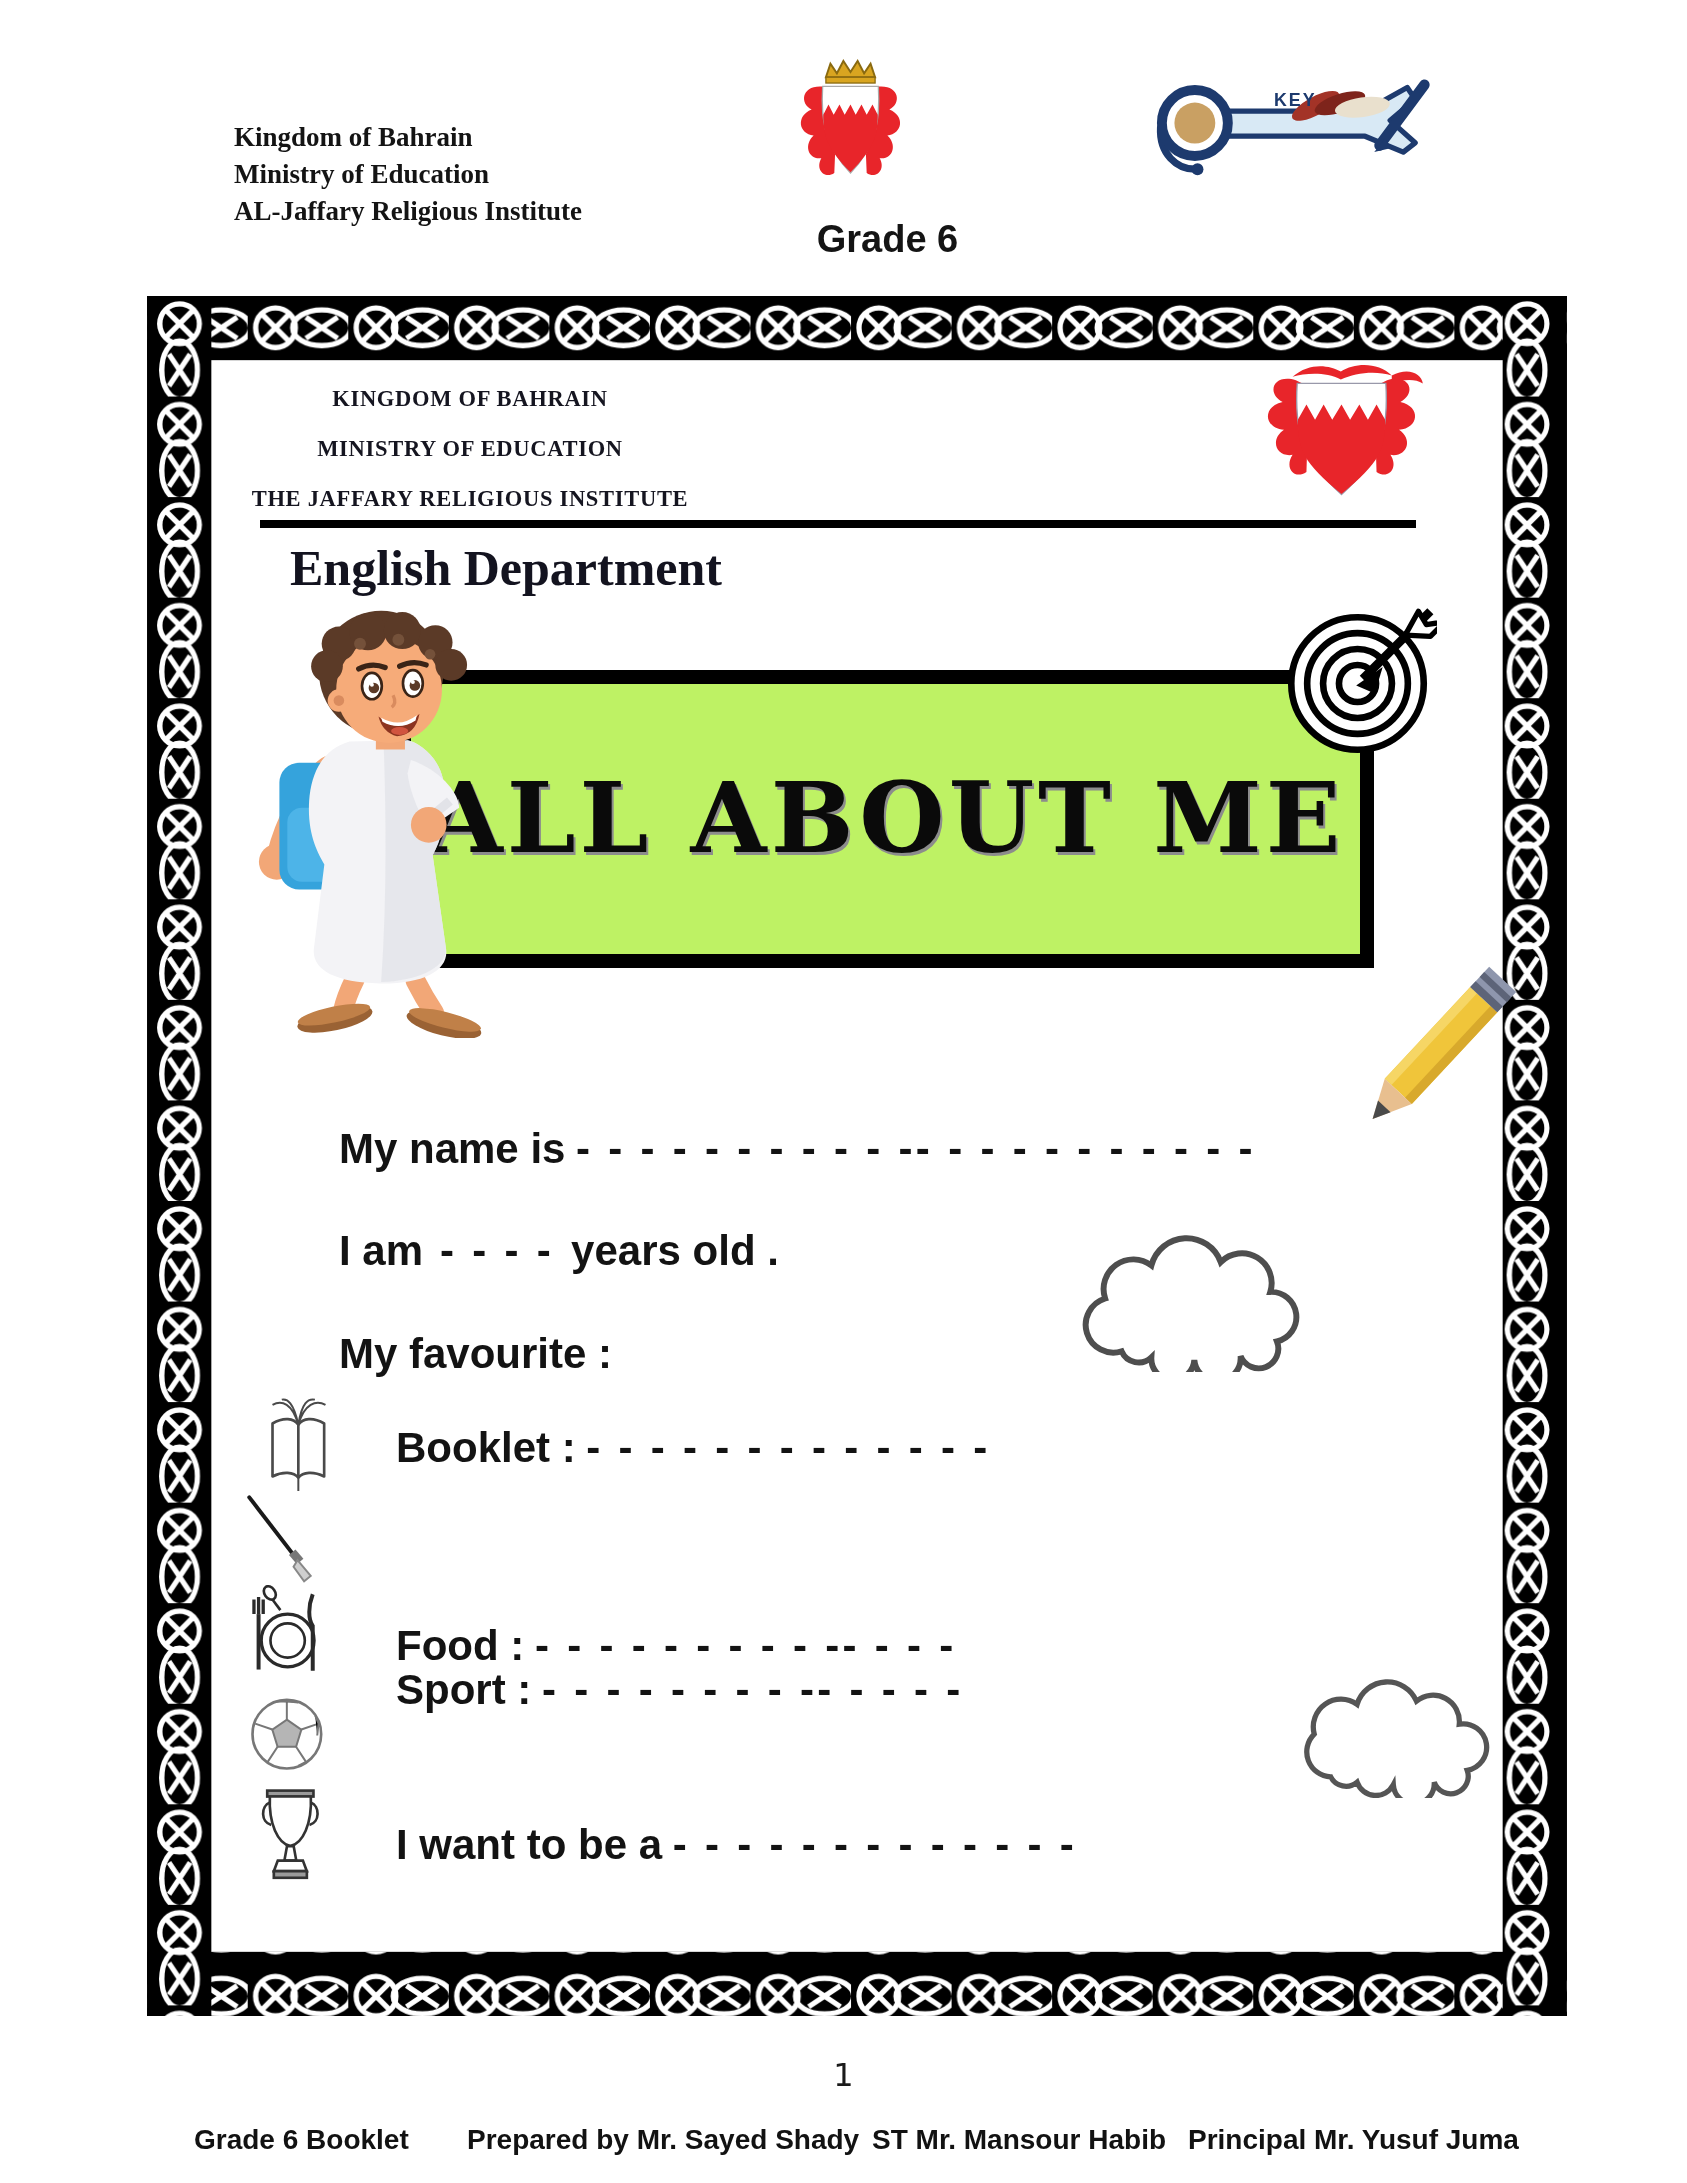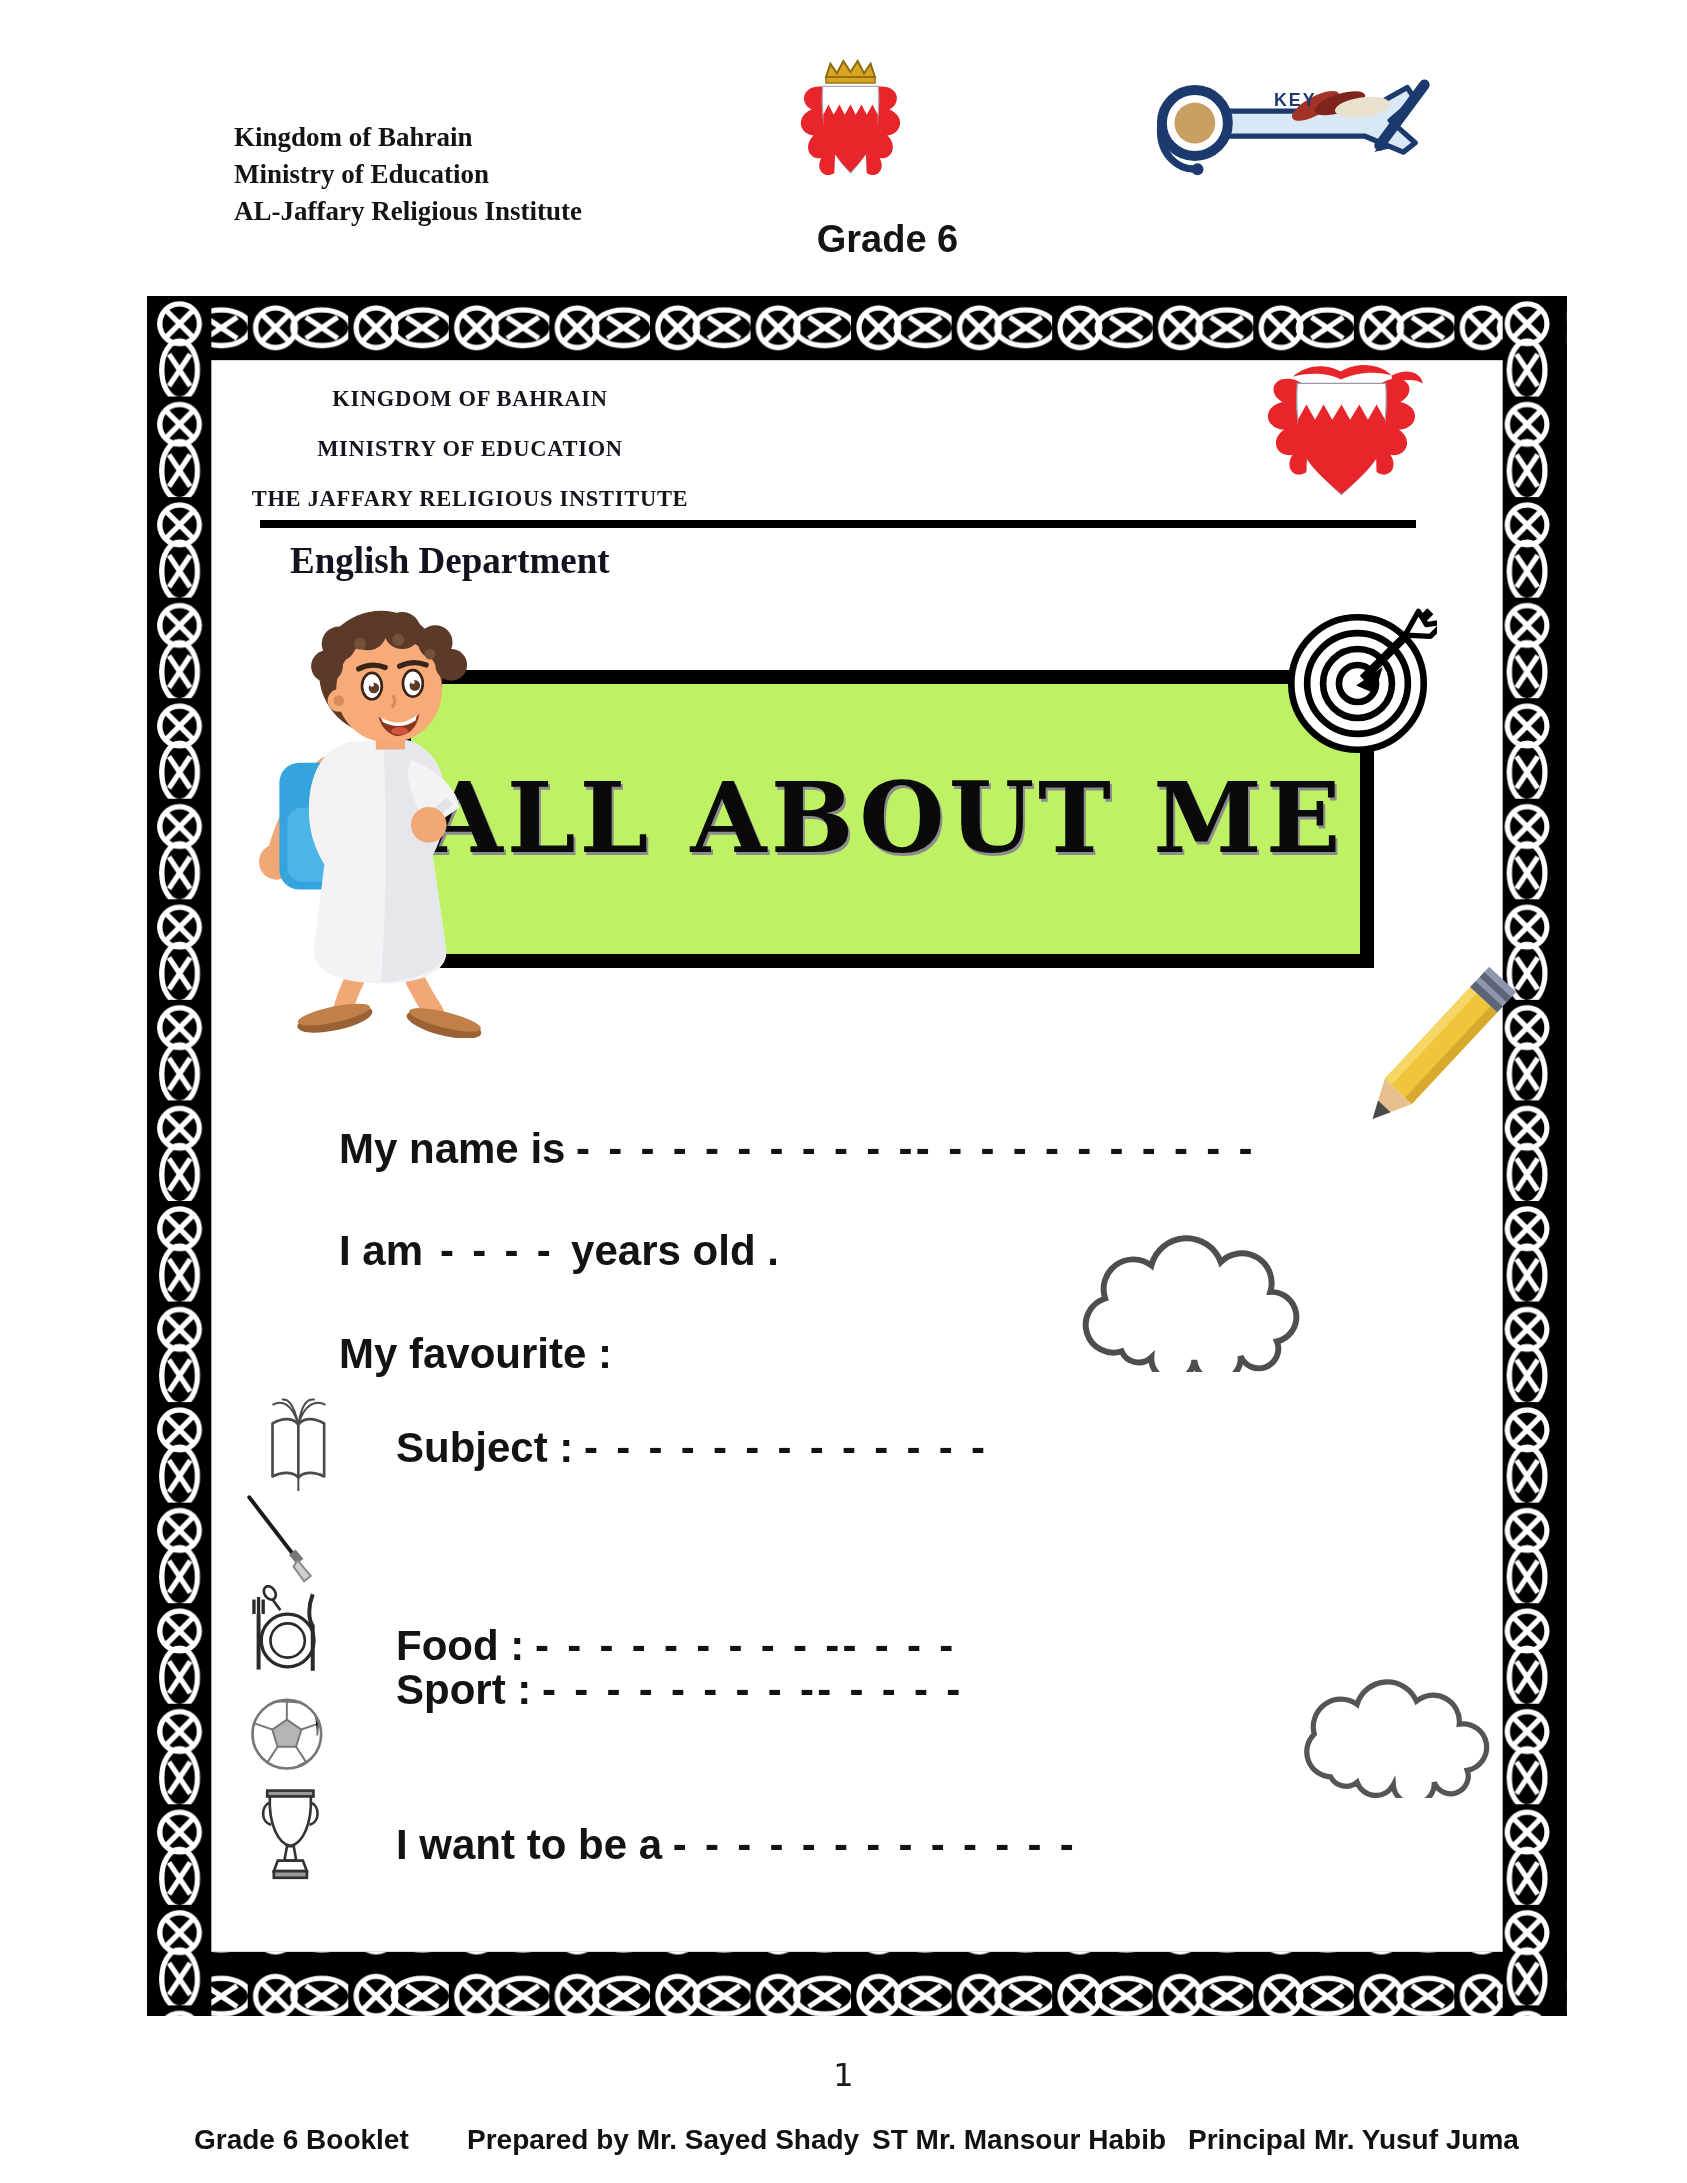--- a/index.html
+++ b/index.html
@@ -7,21 +7,21 @@
   #page{position:relative;width:1687px;height:2183px;background:#fff;overflow:hidden;
         font-family:"Liberation Sans",sans-serif;color:#141414;}
   .abs{position:absolute;}
   .serifB{font-family:"Liberation Serif",serif;font-weight:bold;}
   .sansB{font-family:"Liberation Sans",sans-serif;font-weight:bold;}
   .org-block{left:234px;top:119px;font-size:27px;line-height:37px;white-space:nowrap;}
   .grade{left:0;top:218px;width:1687px;text-align:center;font-size:38px;margin-left:44px;}
   .inner-org{left:212px;top:374px;width:516px;text-align:center;font-size:22.5px;line-height:50px;
              letter-spacing:0.7px;color:#151520;white-space:nowrap;}
   .rule{left:260px;top:520px;width:1156px;height:8px;background:#000;}
-  .dept{left:290px;top:539px;font-size:37px;color:#13131f;}
+  .dept{left:290px;top:539px;font-size:50px;color:#13131f;}
   .title-box{left:397px;top:670px;width:977px;height:298px;border:14px solid #000;background:#bef264;}
   .title-text{width:100%;height:268px;line-height:268px;text-align:center;
               font-family:"DejaVu Serif",serif;font-weight:bold;font-size:98px;letter-spacing:4px;
               color:#0a0a0a;text-shadow:2px 3.3px 0 #8c8c8c;white-space:nowrap;}
   .line{font-size:42px;line-height:48px;white-space:nowrap;font-weight:bold;
         font-family:"Liberation Sans",sans-serif;color:#131313;text-align:right;}
   .dashes{margin-left:10.6px;letter-spacing:3.3px;}
   .gap{margin-left:17px;}
   .pageno{left:0;top:2056px;width:1687px;text-align:center;font-size:32px;
           font-family:"DejaVu Sans",sans-serif;font-weight:normal;color:#1a1a1a;}
@@ -202,21 +202,21 @@
 
   <svg class="abs" style="left:267px;top:1397px" width="64" height="98" viewBox="0 0 96 148">
     <g fill="#fff" stroke="#4a4a4a" stroke-width="4" stroke-linejoin="round">
       <path d="M47,42 C38,10 22,4 8,12 M47,42 C40,8 30,2 22,4 M47,42 C52,8 62,2 72,4 M47,42 C56,10 74,4 88,12" fill="none" stroke-width="3"></path>
       <path d="M8,40 C25,30 40,32 47,42 C54,32 69,30 86,40 L86,120 C70,112 54,113 47,122 C40,113 24,112 8,120 Z"></path>
       <path d="M47,42 L47,122" fill="none"></path>
       <path d="M47,122 L47,142" fill="none" stroke-width="3"></path>
     </g>
   </svg>
   <div class="abs line" style="left:396px;top:1424px">
-    <span>Subject :</span><span class="dashes">- - - - - - - - - - - - -</span>
+    <span>Booklet :</span><span class="dashes">- - - - - - - - - - - - -</span>
   </div>
 
   <svg class="abs" style="left:246px;top:1494px" width="70" height="90" viewBox="0 0 106 136">
     <path d="M5,5 L72,92" stroke="#1a1a1a" stroke-width="6" stroke-linecap="round"></path>
     <path d="M70,88 L82,102" stroke="#777" stroke-width="13"></path>
     <polygon points="78,100 98,124 88,132 72,110" fill="#cfcfcf" stroke="#888" stroke-width="3"></polygon>
   </svg>
 
   <svg class="abs" style="left:250px;top:1585px" width="70" height="107" viewBox="0 0 106 162">
     <g stroke="#2a2a2a" fill="none">

